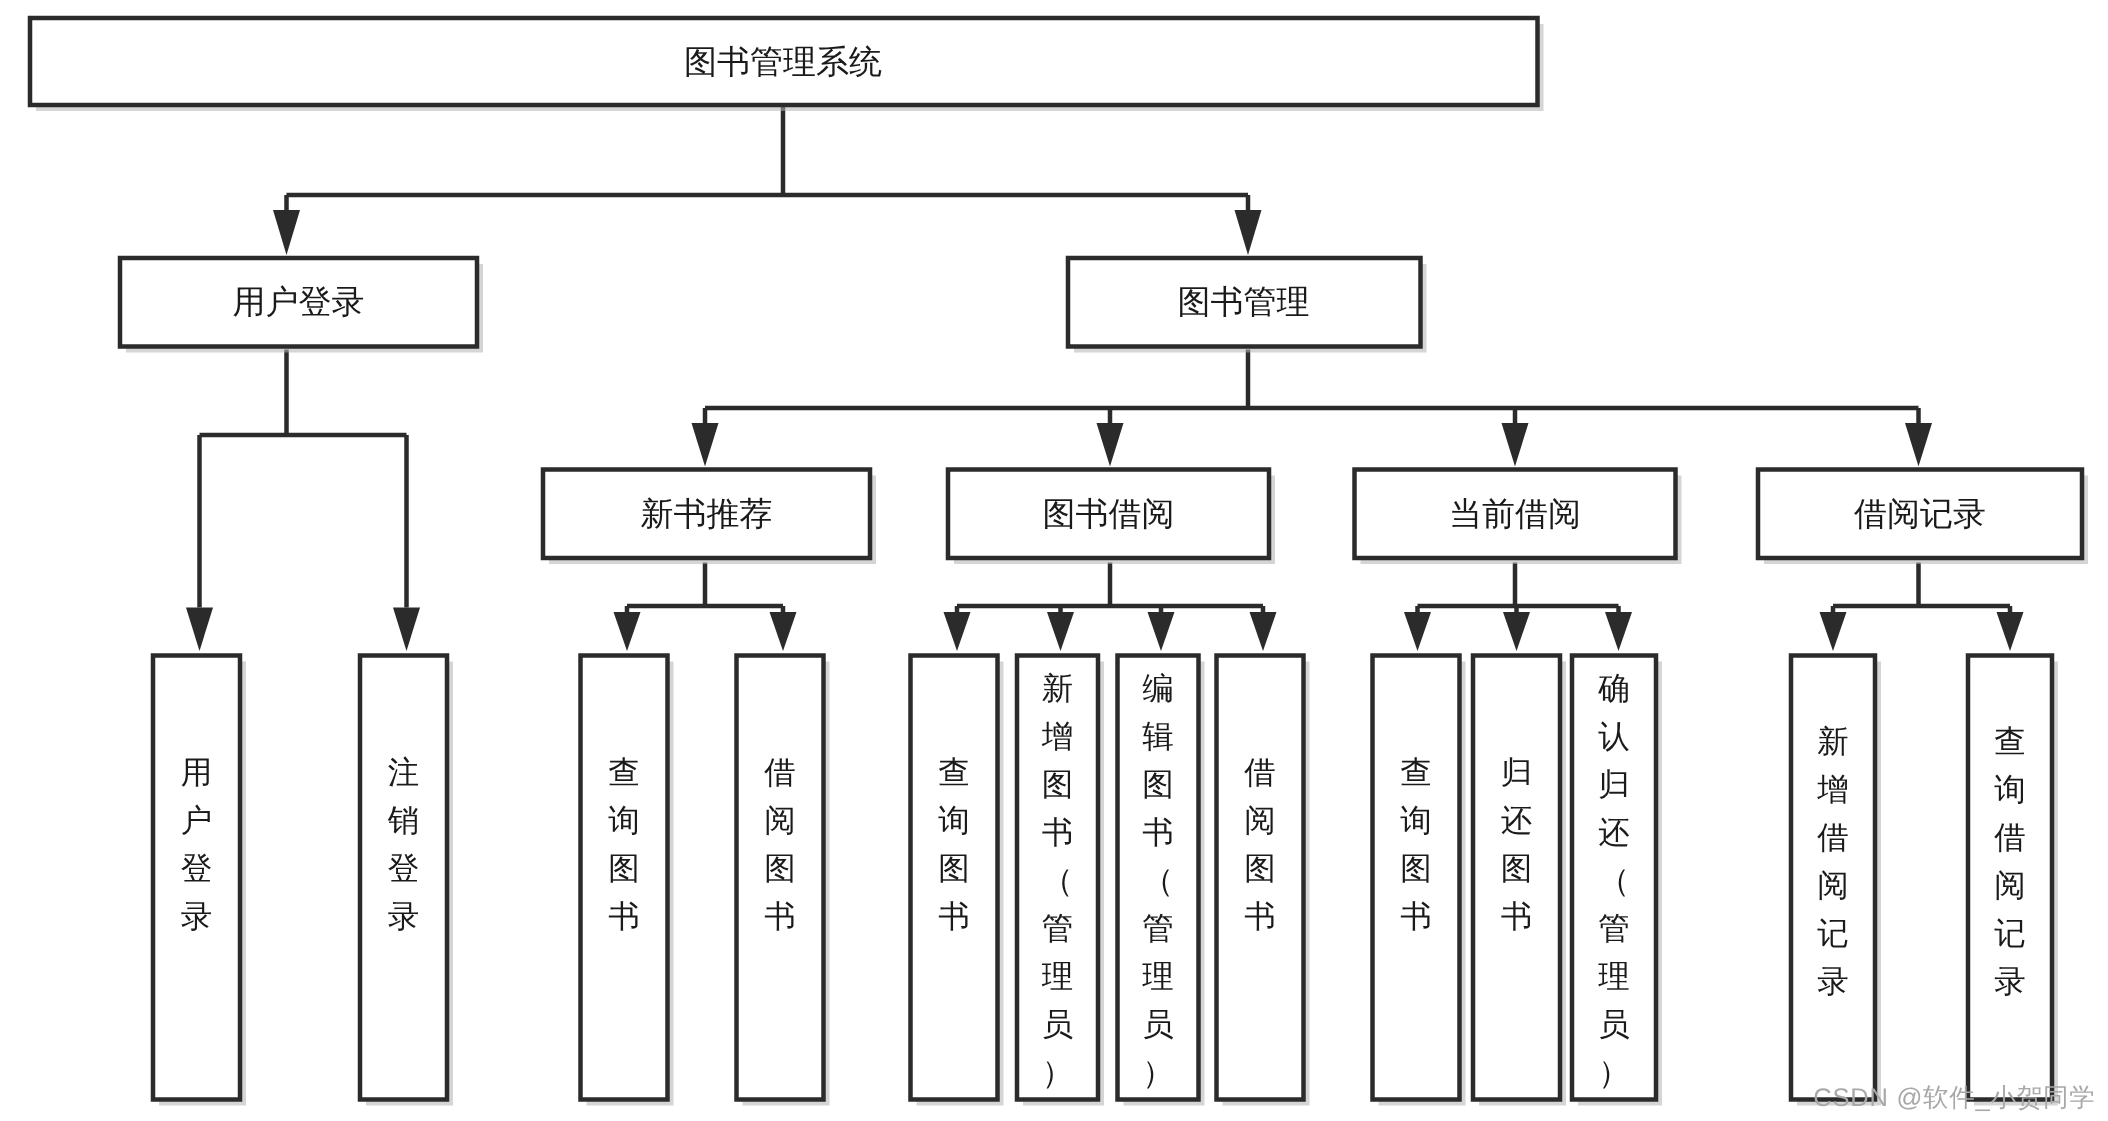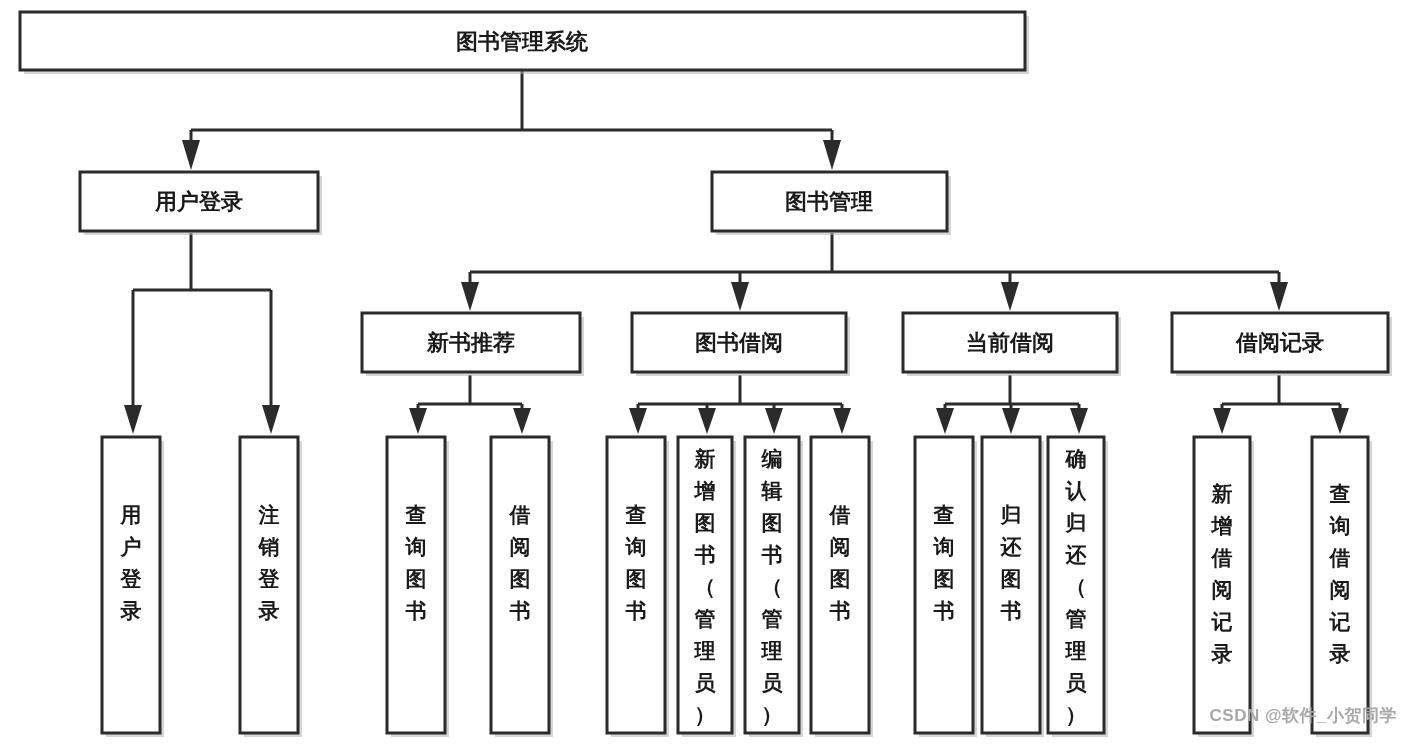--- a/index.html
+++ b/index.html
@@ -7,21 +7,20 @@
     padding: 0;
     background: #ffffff;
   }
   #diagram-root {
     position: relative;
     width: 1405px;
     height: 747px;
     background: #ffffff;
     font-family: "Liberation Sans", "DejaVu Sans", sans-serif;
     overflow: hidden;
-    font-weight: bold;
   }
   svg#flow {
     position: absolute;
     top: 0;
     left: 0;
     width: 1405px;
     height: 747px;
   }
   .node-box {
     fill: #ffffff;
@@ -51,21 +50,21 @@
   }
   .node-label-v {
     font-family: "Liberation Sans", "DejaVu Sans", sans-serif;
     font-size: 21px;
     fill: #1a1a1a;
     text-anchor: middle;
   }
   .watermark {
     position: absolute;
     right: 8px;
-    bottom: 20px;
+    bottom: 4px;
     font-family: "Liberation Sans", "DejaVu Sans", sans-serif;
     font-size: 17px;
     color: #a8a8a8;
     letter-spacing: 0.5px;
     white-space: nowrap;
     pointer-events: none;
   }
 </style>
 </head>
 <body>

